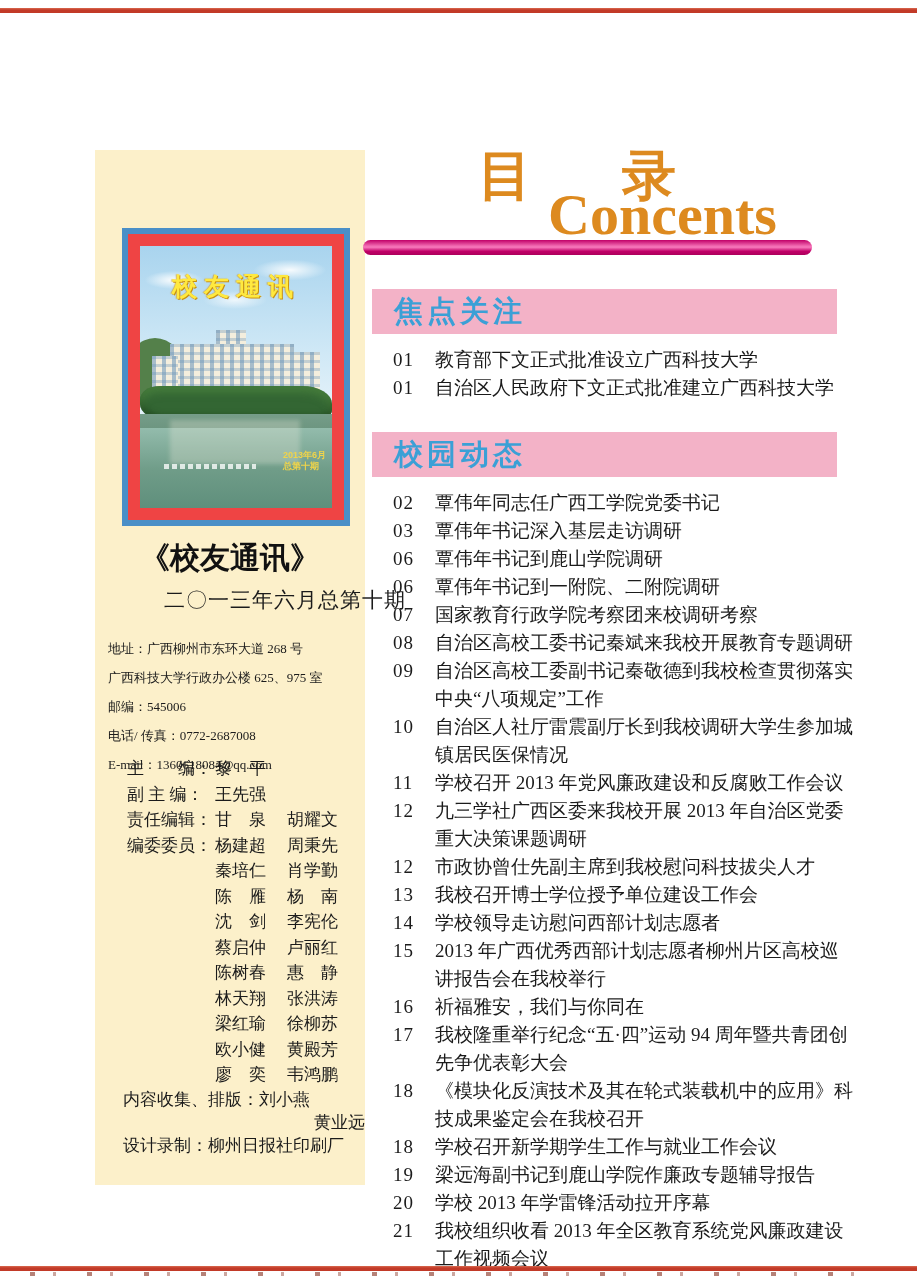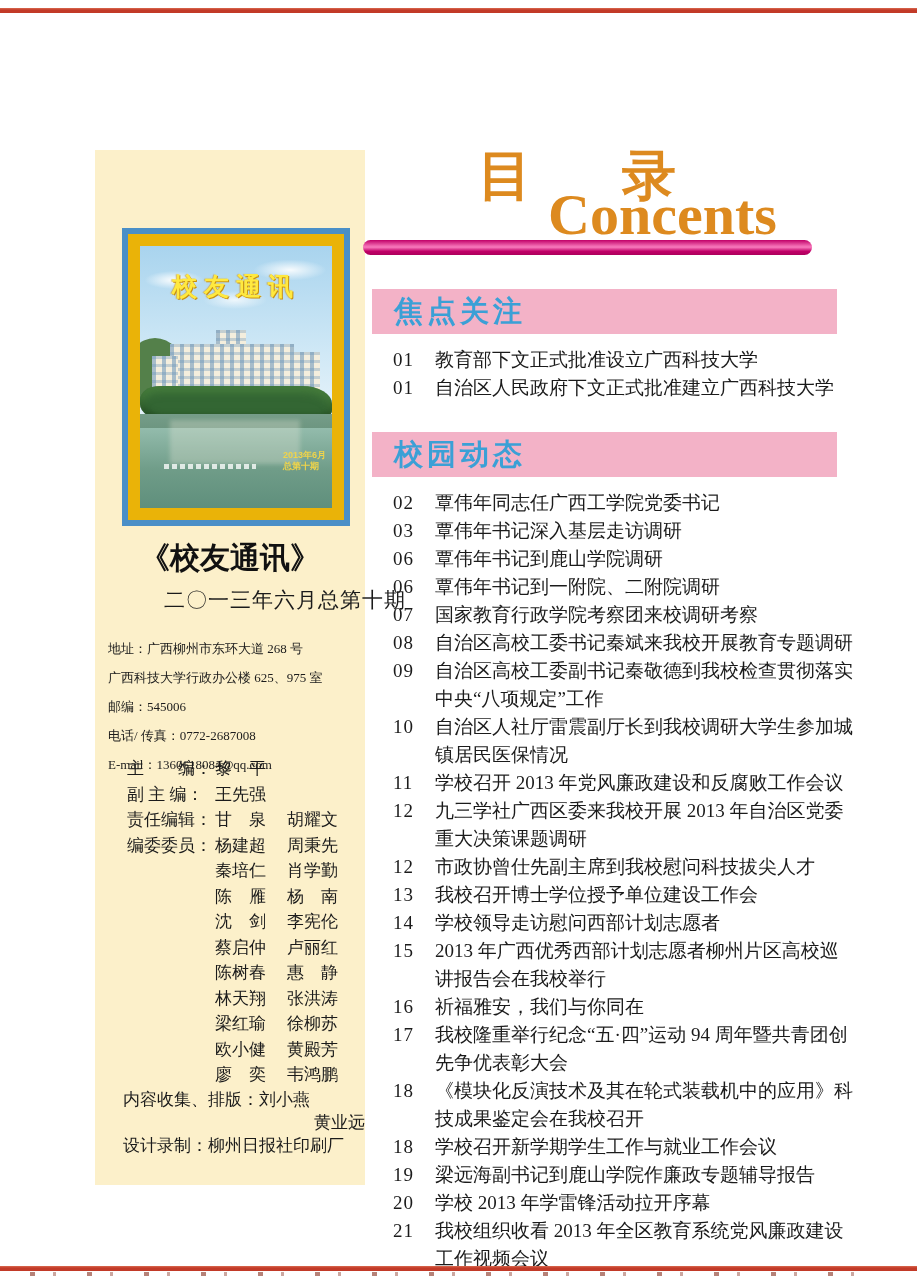--- a/index.html
+++ b/index.html
@@ -20,21 +20,21 @@
   .redline{position:absolute;left:0;width:917px;height:5px;
     background:linear-gradient(to bottom,#d96a50,var(--redline) 40%,var(--redline));}
   .redline.top{top:8px;}
   .redline.bottom{top:1266px;}
   .cutoff{position:absolute;left:30px;top:1272px;width:830px;height:4px;opacity:.75;
     background:repeating-linear-gradient(90deg,rgba(140,60,45,.85) 0 5px,transparent 5px 23px,rgba(140,60,45,.6) 23px 26px,transparent 26px 57px);}
 
   
   .sidebar{position:absolute;left:95px;top:150px;width:270px;height:1035px;background:var(--sidebar-bg);}
   .cover{position:absolute;left:27px;top:78px;width:228px;height:298px;box-sizing:border-box;
-    border:6px solid #4a8fc7;background:#eab308;padding:12px;}
+    border:6px solid #4a8fc7;background:#ef4444;padding:12px;}
   .photo{position:relative;width:192px;height:262px;overflow:hidden;
     background:linear-gradient(to bottom,#a9d4ee 0%,#cfe8f6 40%,#e2f1f9 60%,#e2f1f9 100%);}
   .clouds{position:absolute;left:0;top:4px;width:192px;height:64px;
     background:
       radial-gradient(ellipse 42px 13px at 34px 30px,rgba(255,255,255,.95),transparent 70%),
       radial-gradient(ellipse 52px 15px at 150px 20px,rgba(255,255,255,.9),transparent 70%),
       radial-gradient(ellipse 46px 13px at 95px 50px,rgba(255,255,255,.75),transparent 70%);}
   .cover-title{position:absolute;left:0;top:24px;width:192px;text-align:center;
     font-family:"DejaVu Sans",sans-serif;font-weight:bold;font-size:25px;letter-spacing:7px;
     color:#ffe93f;text-shadow:1px 1px 0 #c89010,-1px 0 1px rgba(200,140,20,.6);}

